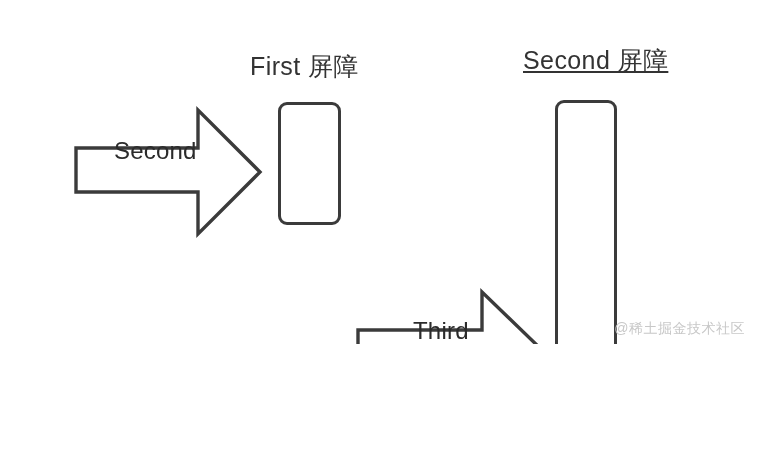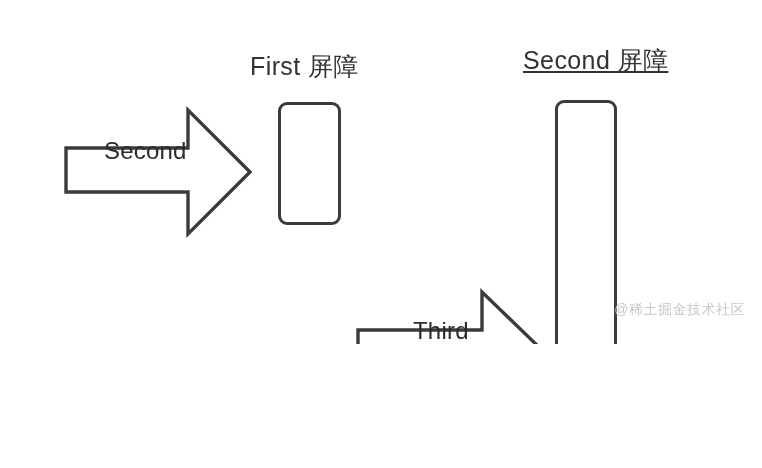--- a/index.html
+++ b/index.html
@@ -71,39 +71,39 @@
   .arrow-label {
     position: absolute;
     color: #2b2b2b;
     font-size: 24px;
     font-weight: 400;
     white-space: nowrap;
     line-height: 1;
     letter-spacing: 0.2px;
   }
   #arrow-first {
-    left: 64px;
+    left: 74px;
     top: 108px;
   }
   #arrow-first-label {
     left: 40px;
     top: 31px;
   }
   #arrow-second {
     left: 356px;
     top: 290px;
   }
   #arrow-second-label {
     left: 57px;
     top: 29px;
   }
   #watermark {
     position: absolute;
     right: 17px;
-    bottom: 28px;
+    bottom: 9px;
     color: #c8c8c8;
     font-size: 14px;
     letter-spacing: 0.5px;
     white-space: nowrap;
     line-height: 1;
   }
 </style>
 </head>
 <body>
 

